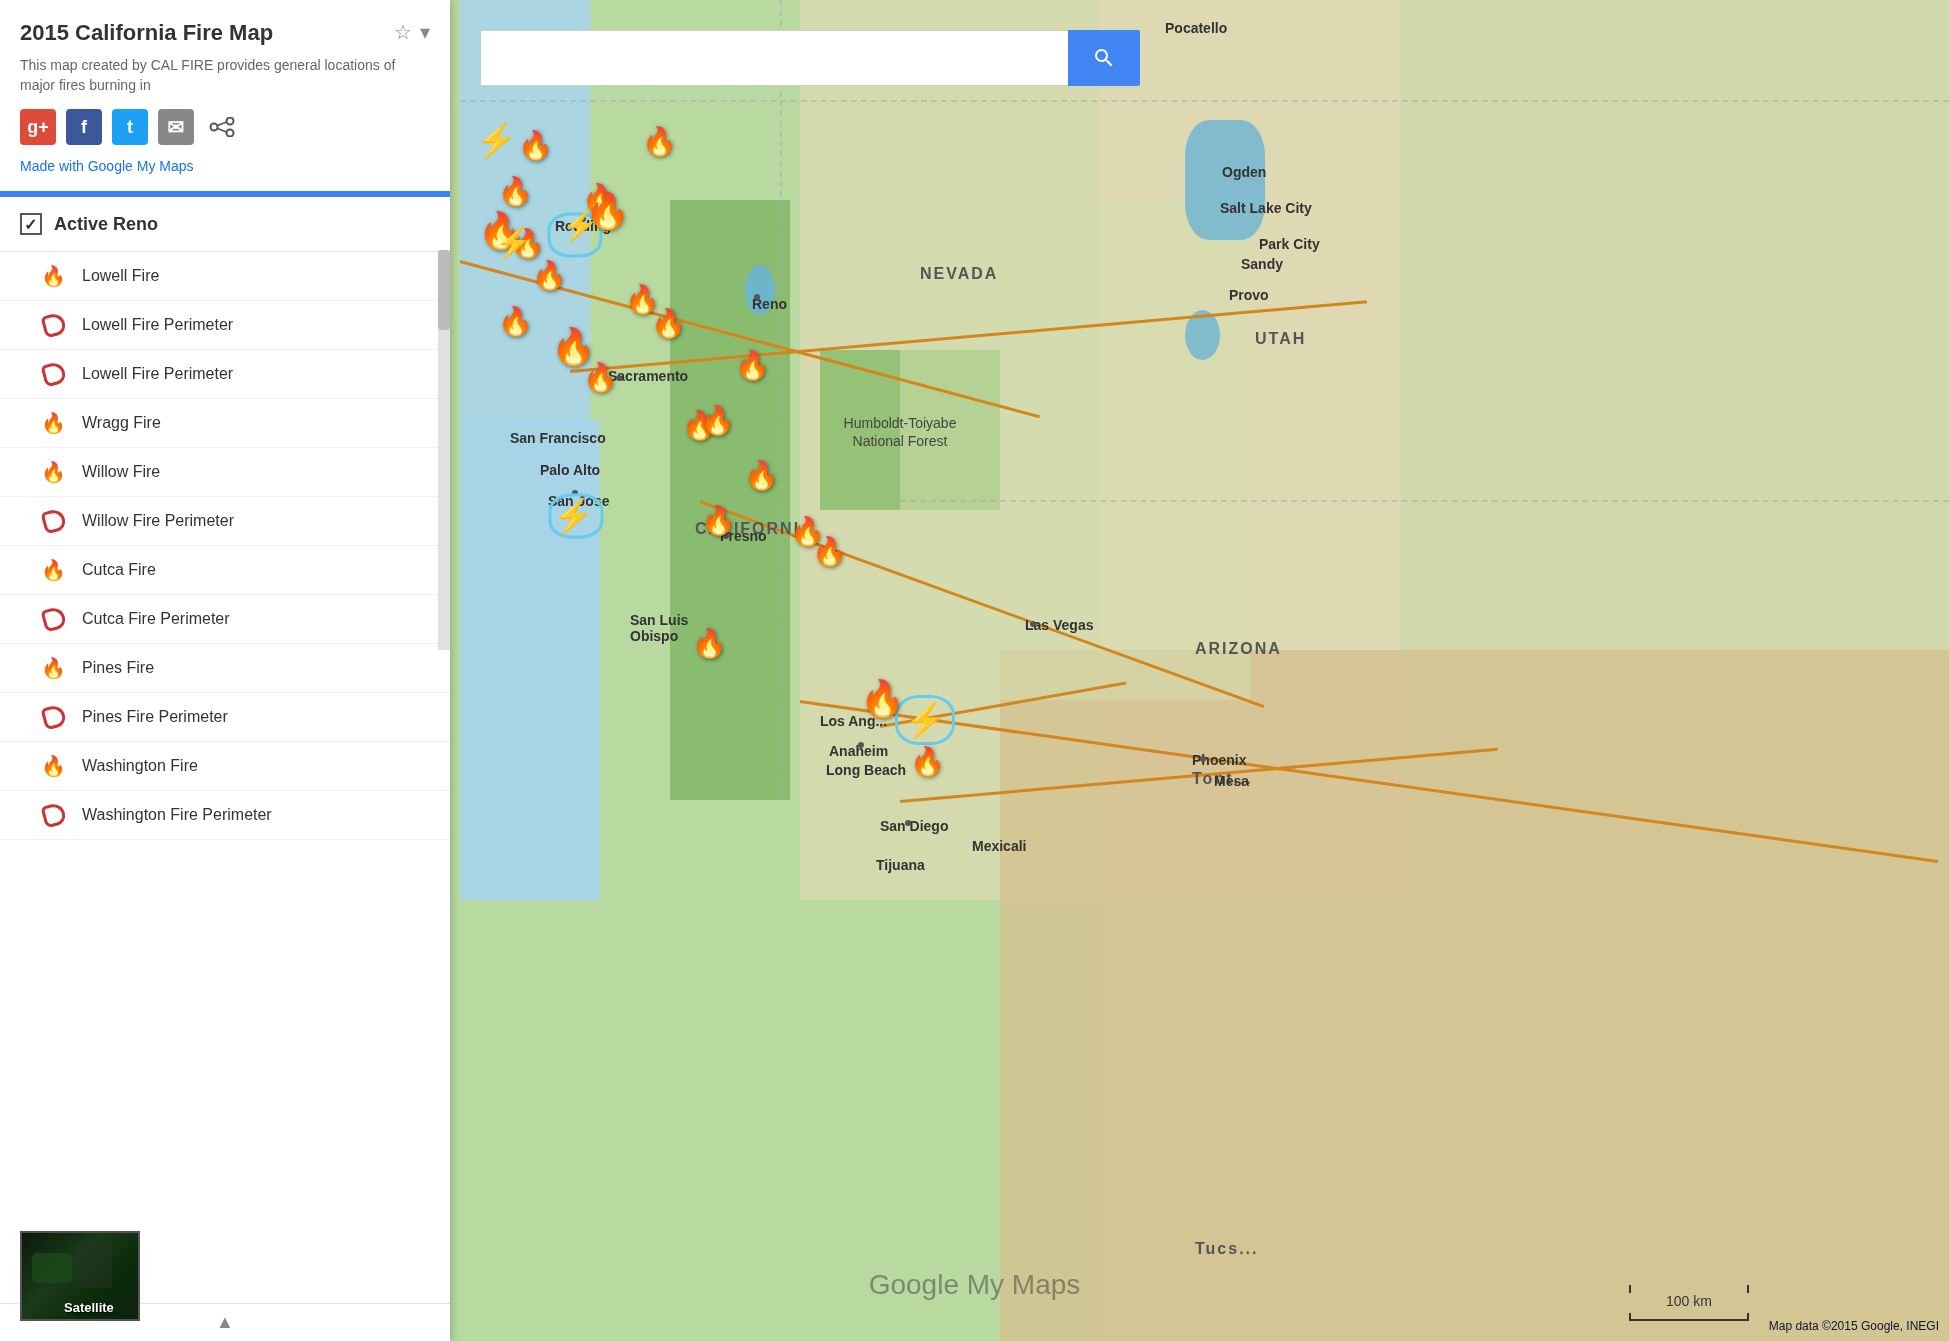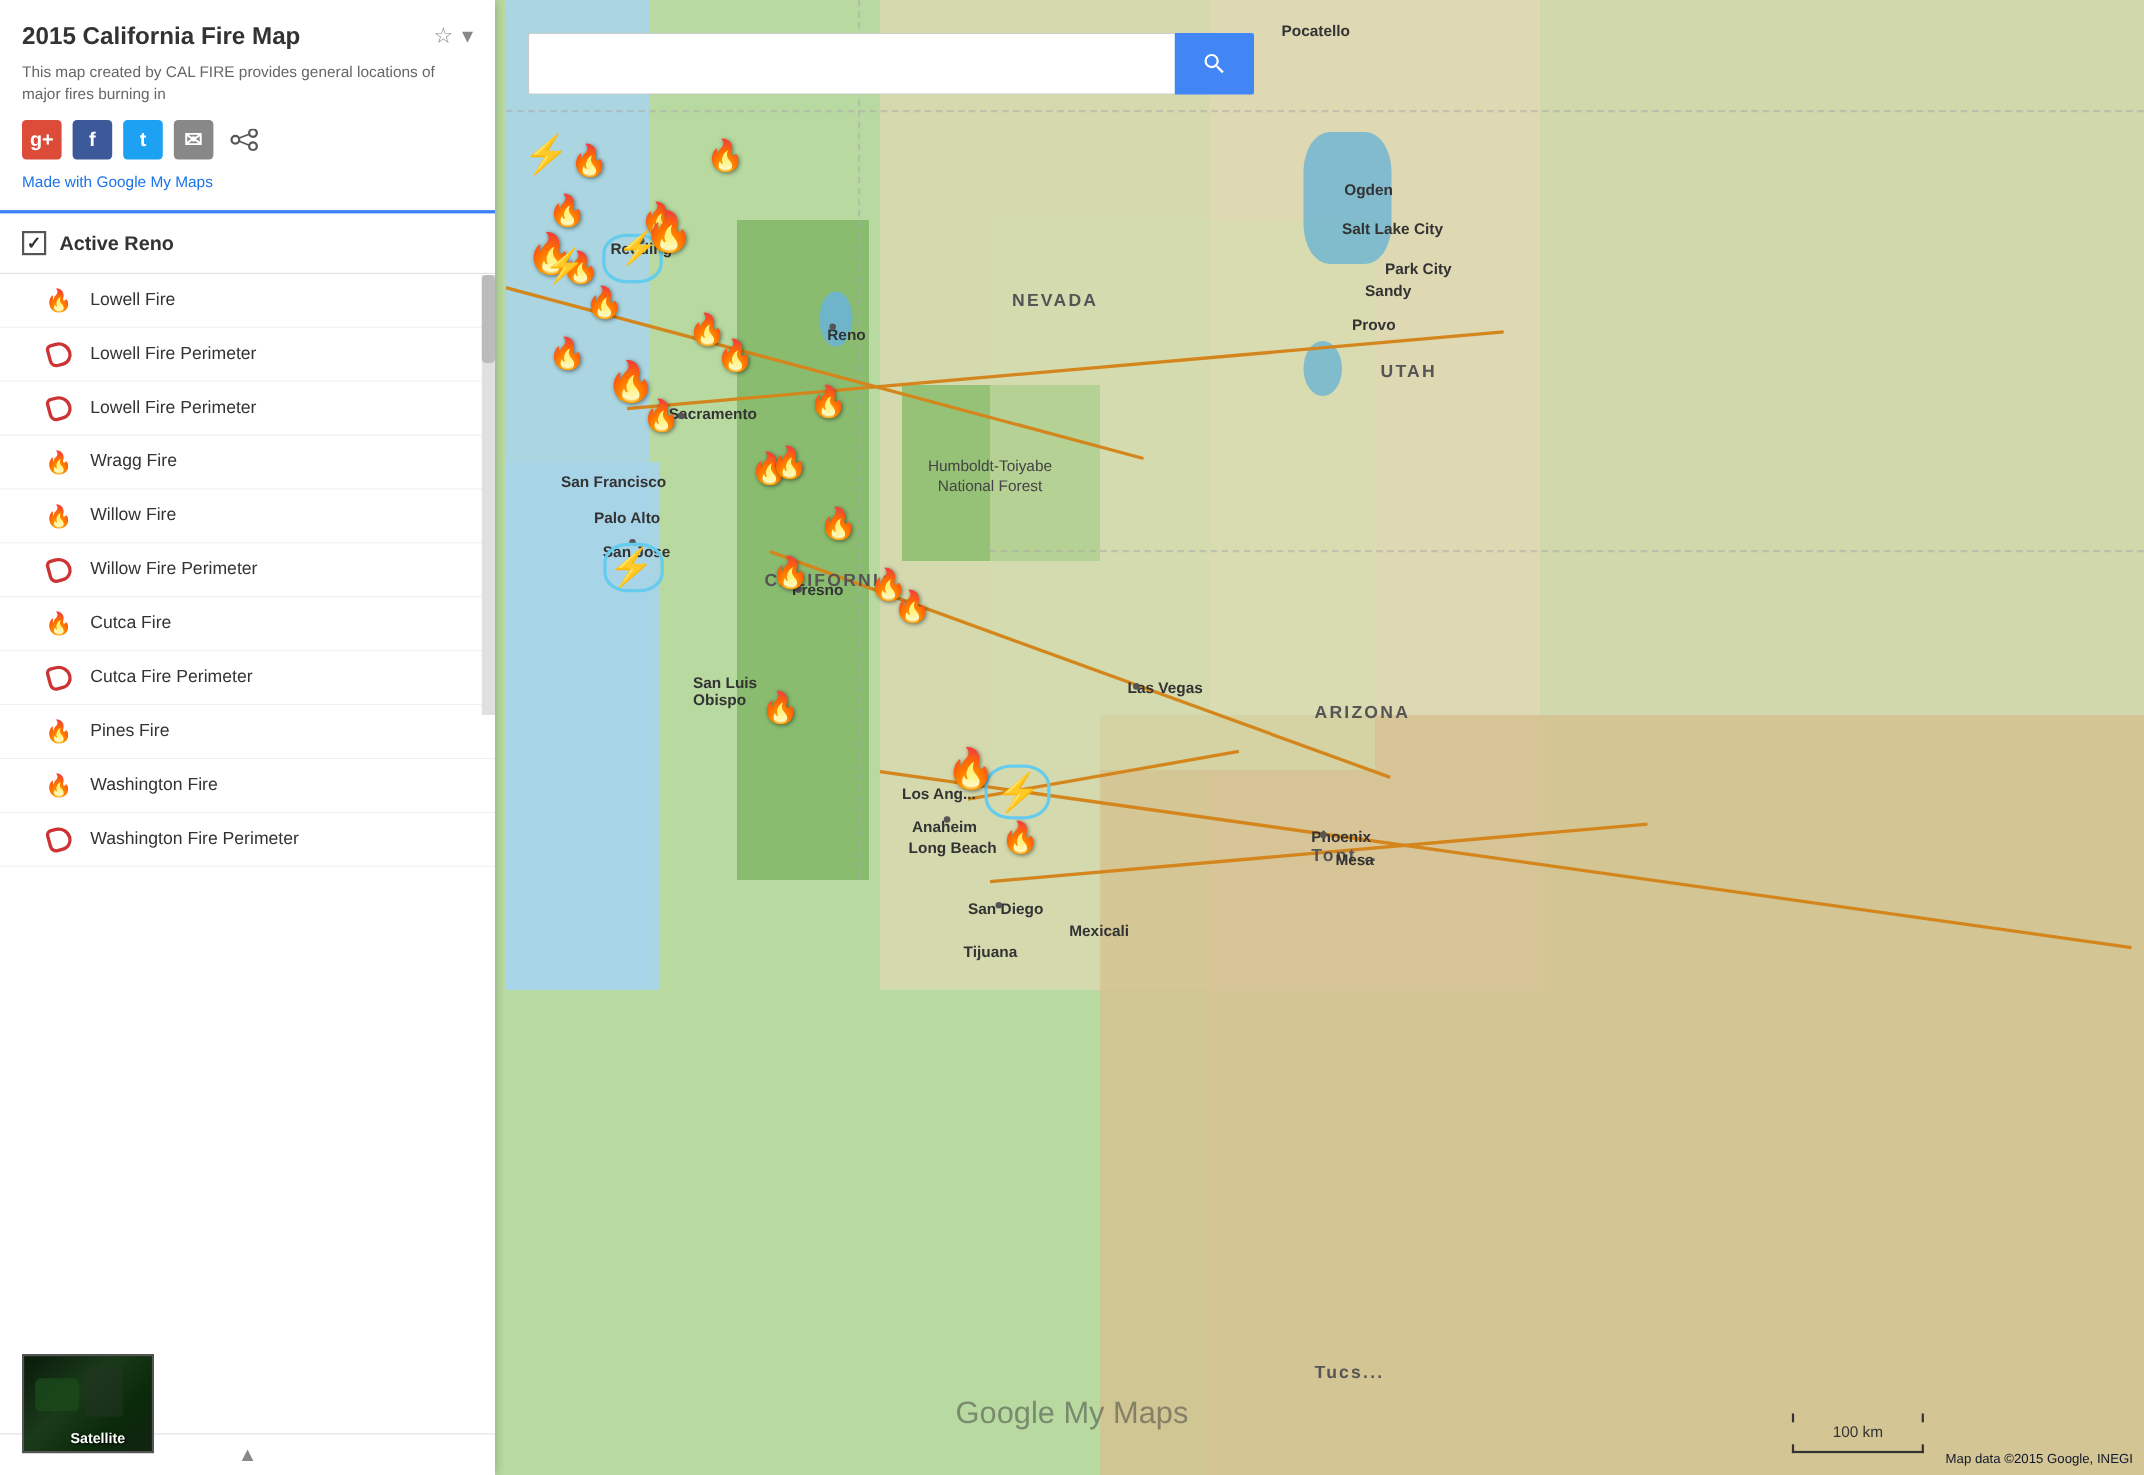--- a/index.html
+++ b/index.html
@@ -67,21 +67,21 @@
       height: 1341px;
       background: white;
       box-shadow: 2px 0 8px rgba(0,0,0,0.2);
       z-index: 50;
       display: flex;
       flex-direction: column;
     }
 
     #sidebar-header {
       padding: 20px 20px 16px 20px;
-      border-bottom: 3px solid #3b82f6;
+      border-bottom: 6px solid #3b82f6;
     }
 
     #title-row {
       display: flex;
       align-items: flex-start;
       justify-content: space-between;
       margin-bottom: 10px;
     }
 
     #map-title {
@@ -575,20 +575,26 @@
           <div class="perimeter-icon">
             <div class="perimeter-shape"></div>
           </div>
           <span class="layer-label">Cutca Fire Perimeter</span>
         </div>
         <div class="layer-item">
           <div class="fire-icon">🔥</div>
           <span class="layer-label">Pines Fire</span>
         </div>
         <div class="layer-item">
+          <div class="perimeter-icon">
+            <div class="perimeter-shape"></div>
+          </div>
+          <span class="layer-label">Pines Fire Perimeter</span>
+        </div>
+        <div class="layer-item">
           <div class="fire-icon">🔥</div>
           <span class="layer-label">Washington Fire</span>
         </div>
         <div class="layer-item">
           <div class="perimeter-icon">
             <div class="perimeter-shape"></div>
           </div>
           <span class="layer-label">Washington Fire Perimeter</span>
         </div>
       </div>

